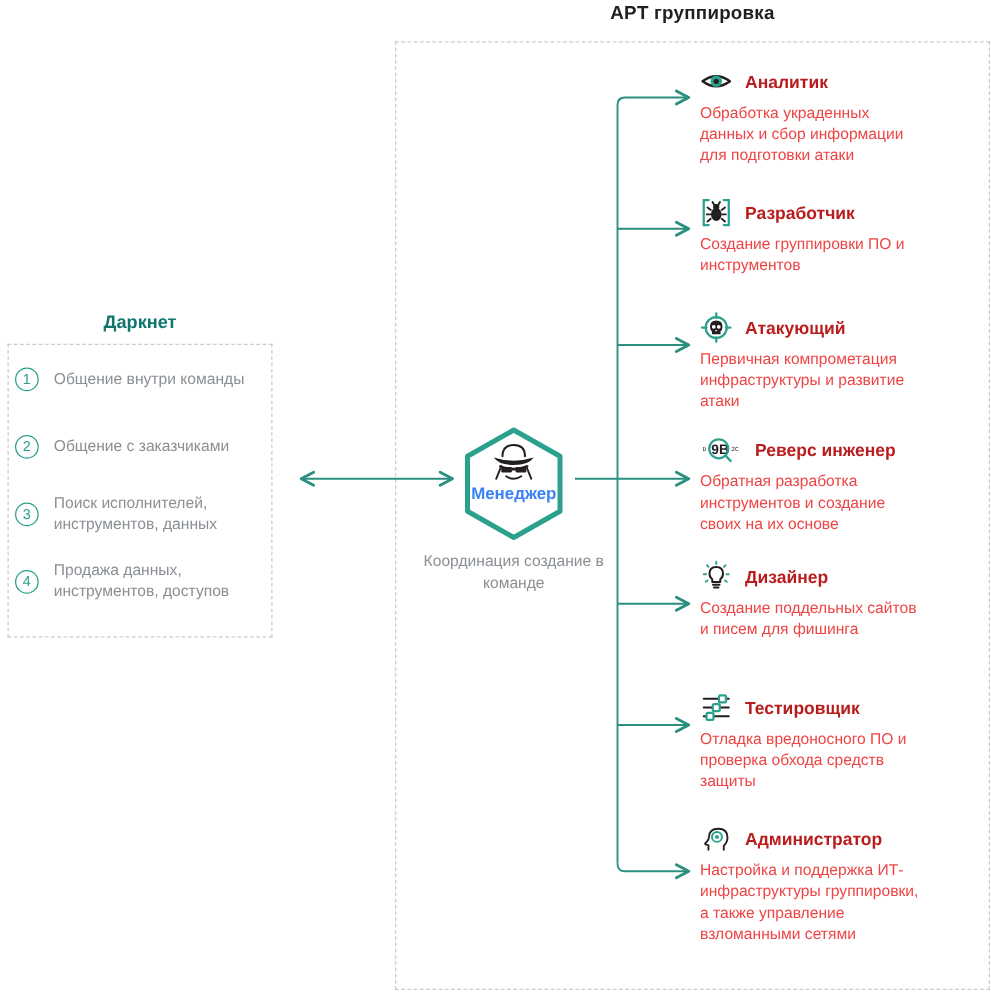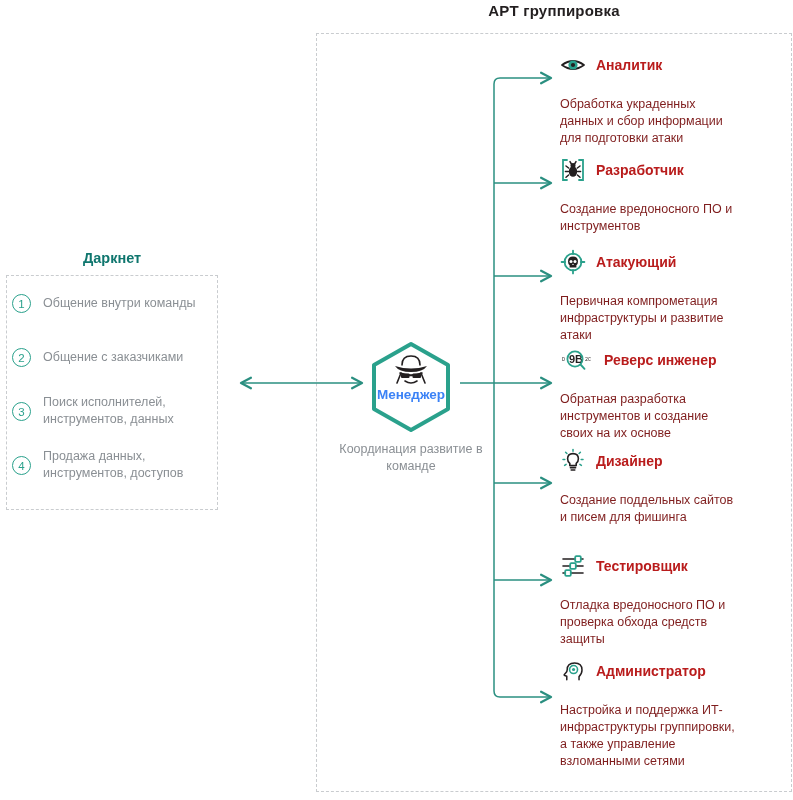--- a/index.html
+++ b/index.html
@@ -139,24 +139,24 @@
     align-items: center;
     justify-content: flex-end;
   }
   .role-name {
     font-size: 14px;
     font-weight: bold;
     color: #b91c1c;
     white-space: nowrap;
   }
   .role-desc {
-    margin-top: 18px;
+    margin-top: 4px;
     font-size: 12.5px;
     line-height: 17px;
-    color: #7f1d1d;
+    color: #ef4444;
     max-width: 176px;
   }
 
   
   #connectors {
     position: absolute;
     left: 0;
     top: 0;
     width: 793px;
     height: 800px;
@@ -232,21 +232,21 @@
         <path d="M-11,2 q11,4 22,0"></path>
         <path d="M-10,2 l-4,10 M10,2 l4,10"></path>
         <rect x="-10" y="2.5" width="8.5" height="4.5" rx="1" fill="#231f20" stroke="none"></rect>
         <rect x="1.5" y="2.5" width="8.5" height="4.5" rx="1" fill="#231f20" stroke="none"></rect>
         <path d="M-1.5,4.7 L1.5,4.7" stroke-width="1.2"></path>
         <path d="M-6,10 q6,4 12,0"></path>
       </g>
     </svg>
     <div class="manager-label">Менеджер</div>
   </div>
-  <div id="manager-caption">Координация развитие в команде</div>
+  <div id="manager-caption">Координация создание в команде</div>
 
   <div class="role" style="top:52px">
     <div class="role-head">
       <span class="role-icon">
         <svg width="26" height="20" viewBox="0 0 26 20">
           <path d="M2,10 q11,-8 22,0 q-11,8 -22,0 z" fill="none" stroke="#231f20" stroke-width="1.8" stroke-linejoin="round"></path>
           <circle cx="13" cy="10" r="4.6" fill="#2aa18c"></circle>
           <circle cx="13" cy="10" r="2.1" fill="#231f20"></circle>
         </svg>
       </span>
@@ -266,21 +266,21 @@
           <g stroke="#231f20" stroke-width="1.5" stroke-linecap="round">
             <path d="M8.6,11 L6,9 M17.4,11 L20,9"></path>
             <path d="M8.4,14.5 L5.4,14.5 M17.6,14.5 L20.6,14.5"></path>
             <path d="M8.6,18 L6,20.2 M17.4,18 L20,20.2"></path>
             <path d="M11.4,7 L10,4.6 M14.6,7 L16,4.6"></path>
           </g>
         </svg>
       </span>
       <span class="role-name">Разработчик</span>
     </div>
-    <div class="role-desc">Создание вредоносного ПО и инструментов</div>
+    <div class="role-desc">Создание группировки ПО и инструментов</div>
   </div>
 
   <div class="role" style="top:249px">
     <div class="role-head">
       <span class="role-icon">
         <svg width="26" height="26" viewBox="0 0 26 26">
           <circle cx="13" cy="13" r="8.4" fill="none" stroke="#2aa18c" stroke-width="1.8"></circle>
           <g stroke="#2aa18c" stroke-width="1.8" stroke-linecap="round">
             <path d="M13,1.6 L13,5.2 M13,20.8 L13,24.4 M1.6,13 L5.2,13 M20.8,13 L24.4,13"></path>
           </g>

